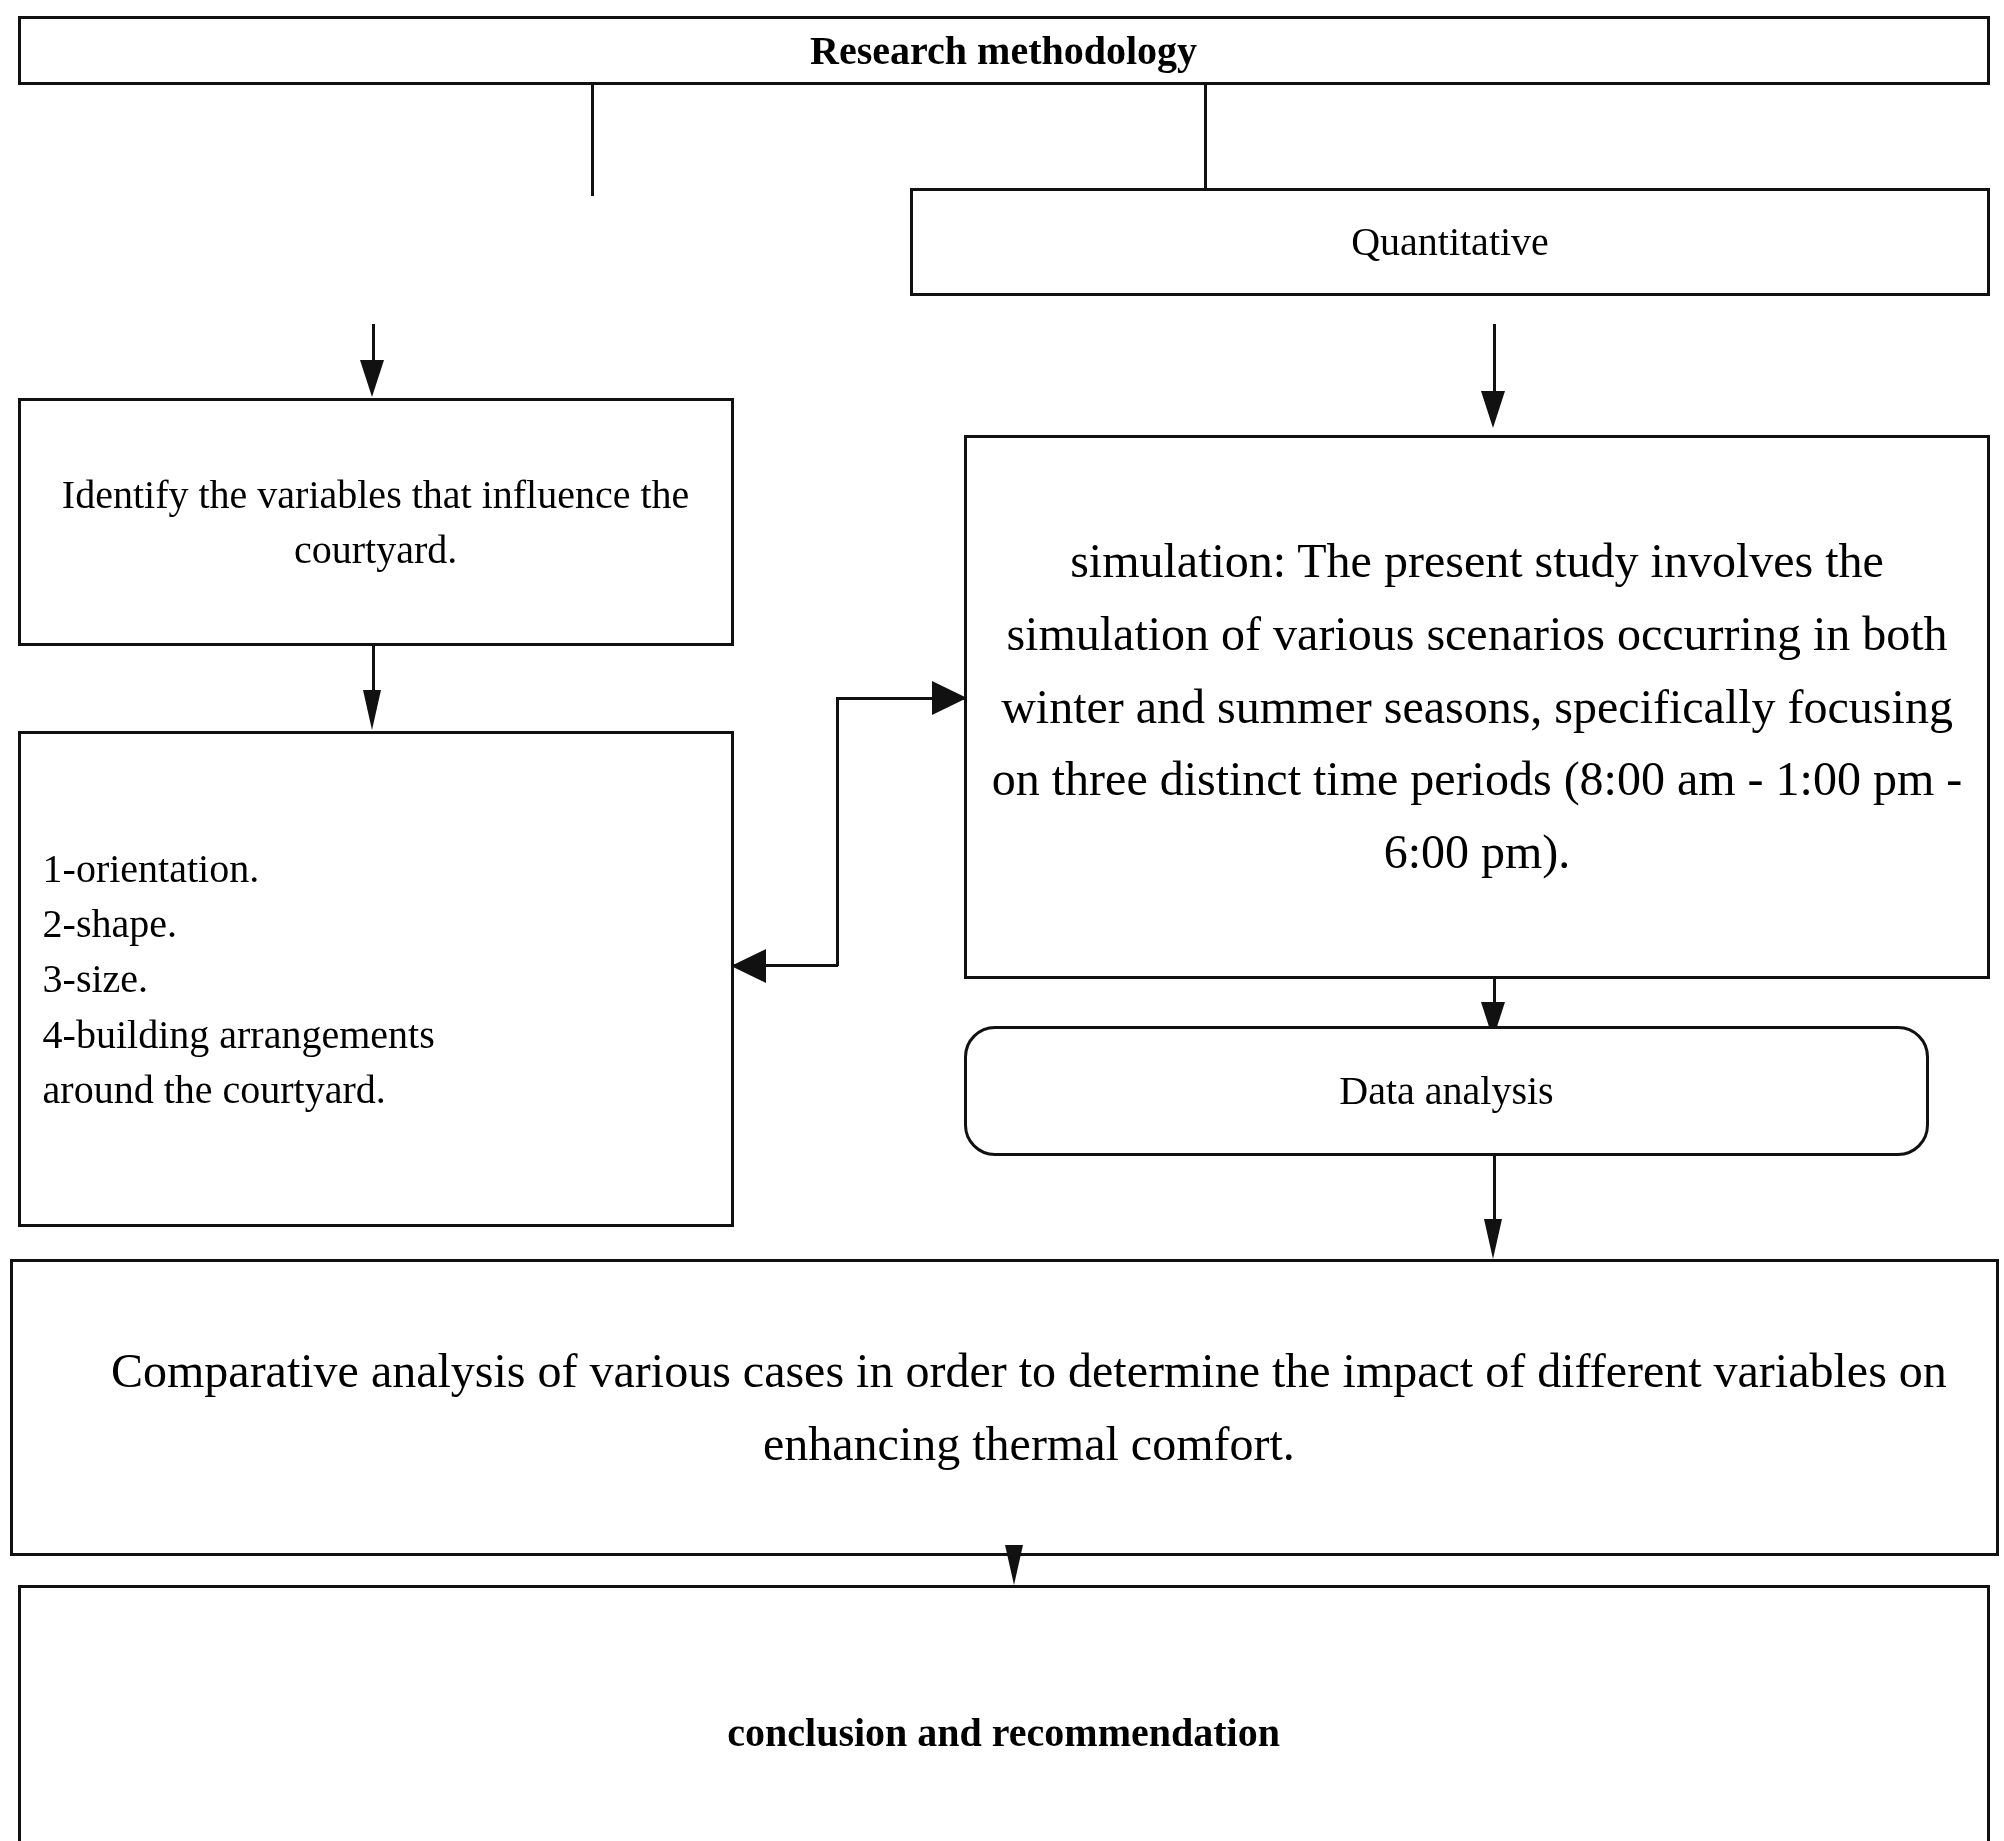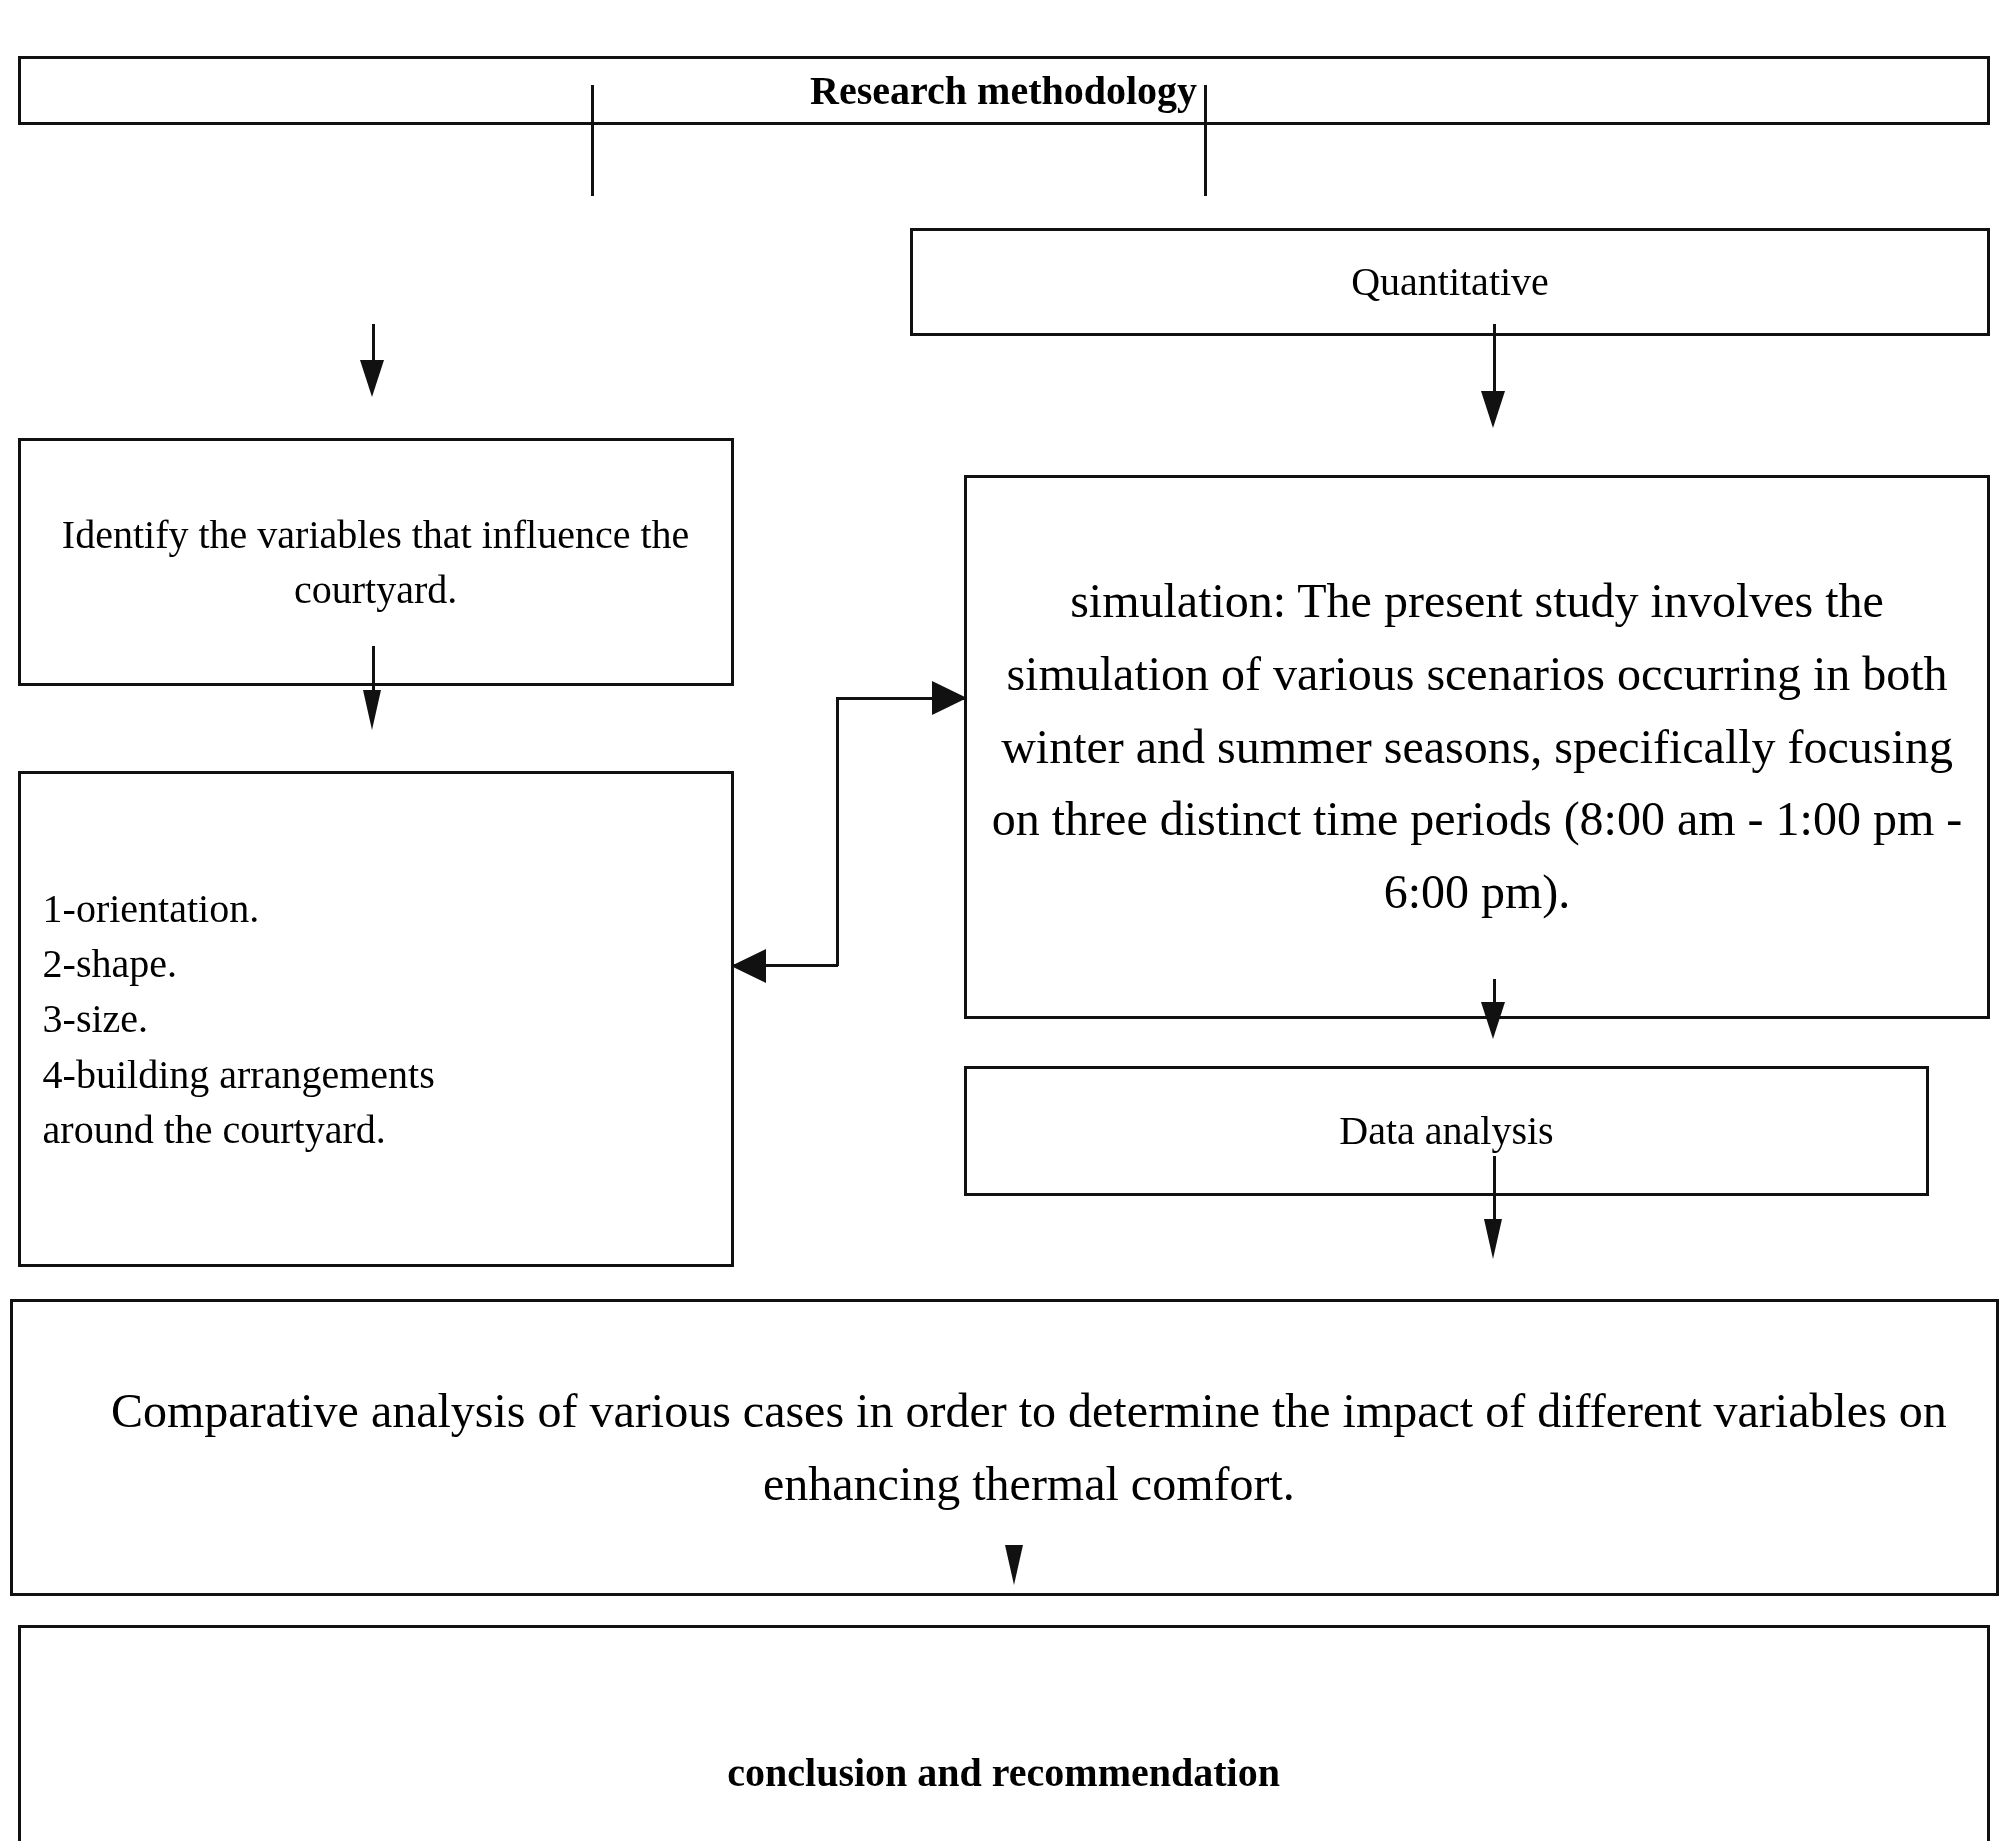--- a/index.html
+++ b/index.html
@@ -14,21 +14,20 @@
     position:absolute;
     box-sizing:border-box;
     border:3.3px solid #111111;
     background:#ffffff;
     display:flex;
     align-items:center;
     justify-content:center;
     text-align:center;
     line-height:1.38;
     font-size:40px;
-    margin-top:40px;
   }
   .box .inner{width:100%;padding:0 22px;}
   .bold{font-weight:bold;}
   .listbox{
     align-items:center;
     justify-content:flex-end;
     text-align:left;
   }
   .listbox .inner{padding:0 0 0 22px;}
   .listbox .li{display:block;white-space:pre;}
@@ -106,21 +105,21 @@
 
   <div class="hline" style="left:836px;top:697px;width:130px;"></div>
   <div class="arrow-right" style="left:932px;top:681px;"></div>
   <div class="vline" style="left:836px;top:697px;height:269px;"></div>
   <div class="hline" style="left:734px;top:964px;width:104px;"></div>
   <div class="arrow-left" style="left:731px;top:949px;"></div>
 
   <div class="vline" style="left:1493px;top:979px;height:29px;"></div>
   <div class="arrow-down" style="left:1481px;top:1002px;"></div>
 
-  <div class="box" style="left:964px;top:1026px;width:965px;height:130px;">
+  <div class="box" style="left:964px;top:1026px;width:965px;height:130px;border-radius:31px;">
     <div class="inner">Data analysis</div>
   </div>
 
   <div class="vline" style="left:1493px;top:1156px;height:65px;"></div>
   <div class="arrow-down slim" style="left:1484px;top:1219px;"></div>
 
   <div class="box" style="left:10.4px;top:1259px;width:1989px;height:297px;padding-left:48px;">
     <div class="inner para">Comparative analysis of various cases in order to determine the impact of different variables on enhancing thermal comfort.</div>
   </div>
 

